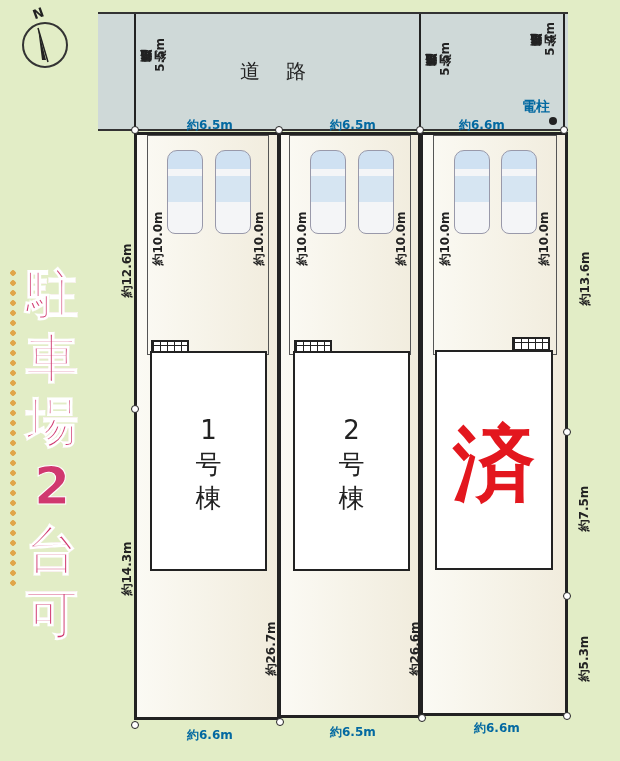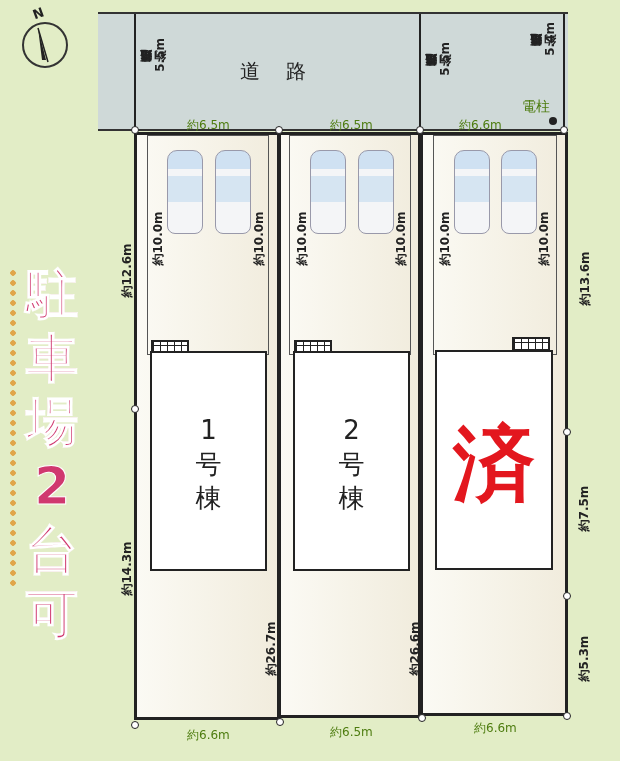--- a/index.html
+++ b/index.html
@@ -4,21 +4,21 @@
 <style>
   html, body { margin:0; padding:0; }
   body { width:620px; height:761px; background:#e2edc6; position:relative; overflow:hidden;
          font-family:"DejaVu Sans","Liberation Sans",sans-serif; color:#222; }
   .abs { position:absolute; }
   .road { left:98px; top:12px; width:470px; height:119px; background:#cfd9d8;
           border-top:2px solid #333; border-bottom:2px solid #333; box-sizing:border-box; }
   .road-label { left:240px; top:58px; font-size:20px; letter-spacing:26px; color:#222; }
   .vtext { writing-mode:vertical-rl; font-size:12px; font-weight:bold; line-height:1; color:#222; }
   .rot { transform:rotate(-90deg); transform-origin:center; font-size:12px; font-weight:bold; white-space:nowrap; color:#222; }
-  .hlabel { font-size:12px; font-weight:normal; color:#4d7c0f; white-space:nowrap; }
+  .hlabel { font-size:12px; font-weight:bold; color:#0369a1; white-space:nowrap; }
   .lot { border:3px solid #222; box-sizing:border-box; background:linear-gradient(90deg,#fbfaf4,#f1ecdd); }
   .inner { border:1px solid #555; box-sizing:border-box; }
   .house { background:#fff; border:2px solid #222; box-sizing:border-box; }
   .house-label { width:100%; text-align:center; font-size:26px; line-height:34px; color:#222; }
   .sold { color:#e3171e; font-size:82px; font-weight:bold; text-align:center; width:100%; }
   .car { width:36px; height:84px; border:1.5px solid #99a; border-radius:10px 10px 8px 8px;
          background:linear-gradient(#cfe1f2 0 22%, #f4f5f7 22% 30%, #d6e5f2 30% 62%, #f4f5f7 62% 100%); box-sizing:border-box; }
   .grid-box { width:38px; height:30px; border:2px solid #222; box-sizing:border-box;
               background-image:linear-gradient(#222 1px, transparent 1px), linear-gradient(90deg,#222 1px, transparent 1px);
               background-size:7px 7px; background-position:0 10px; background-color:#fff; }

